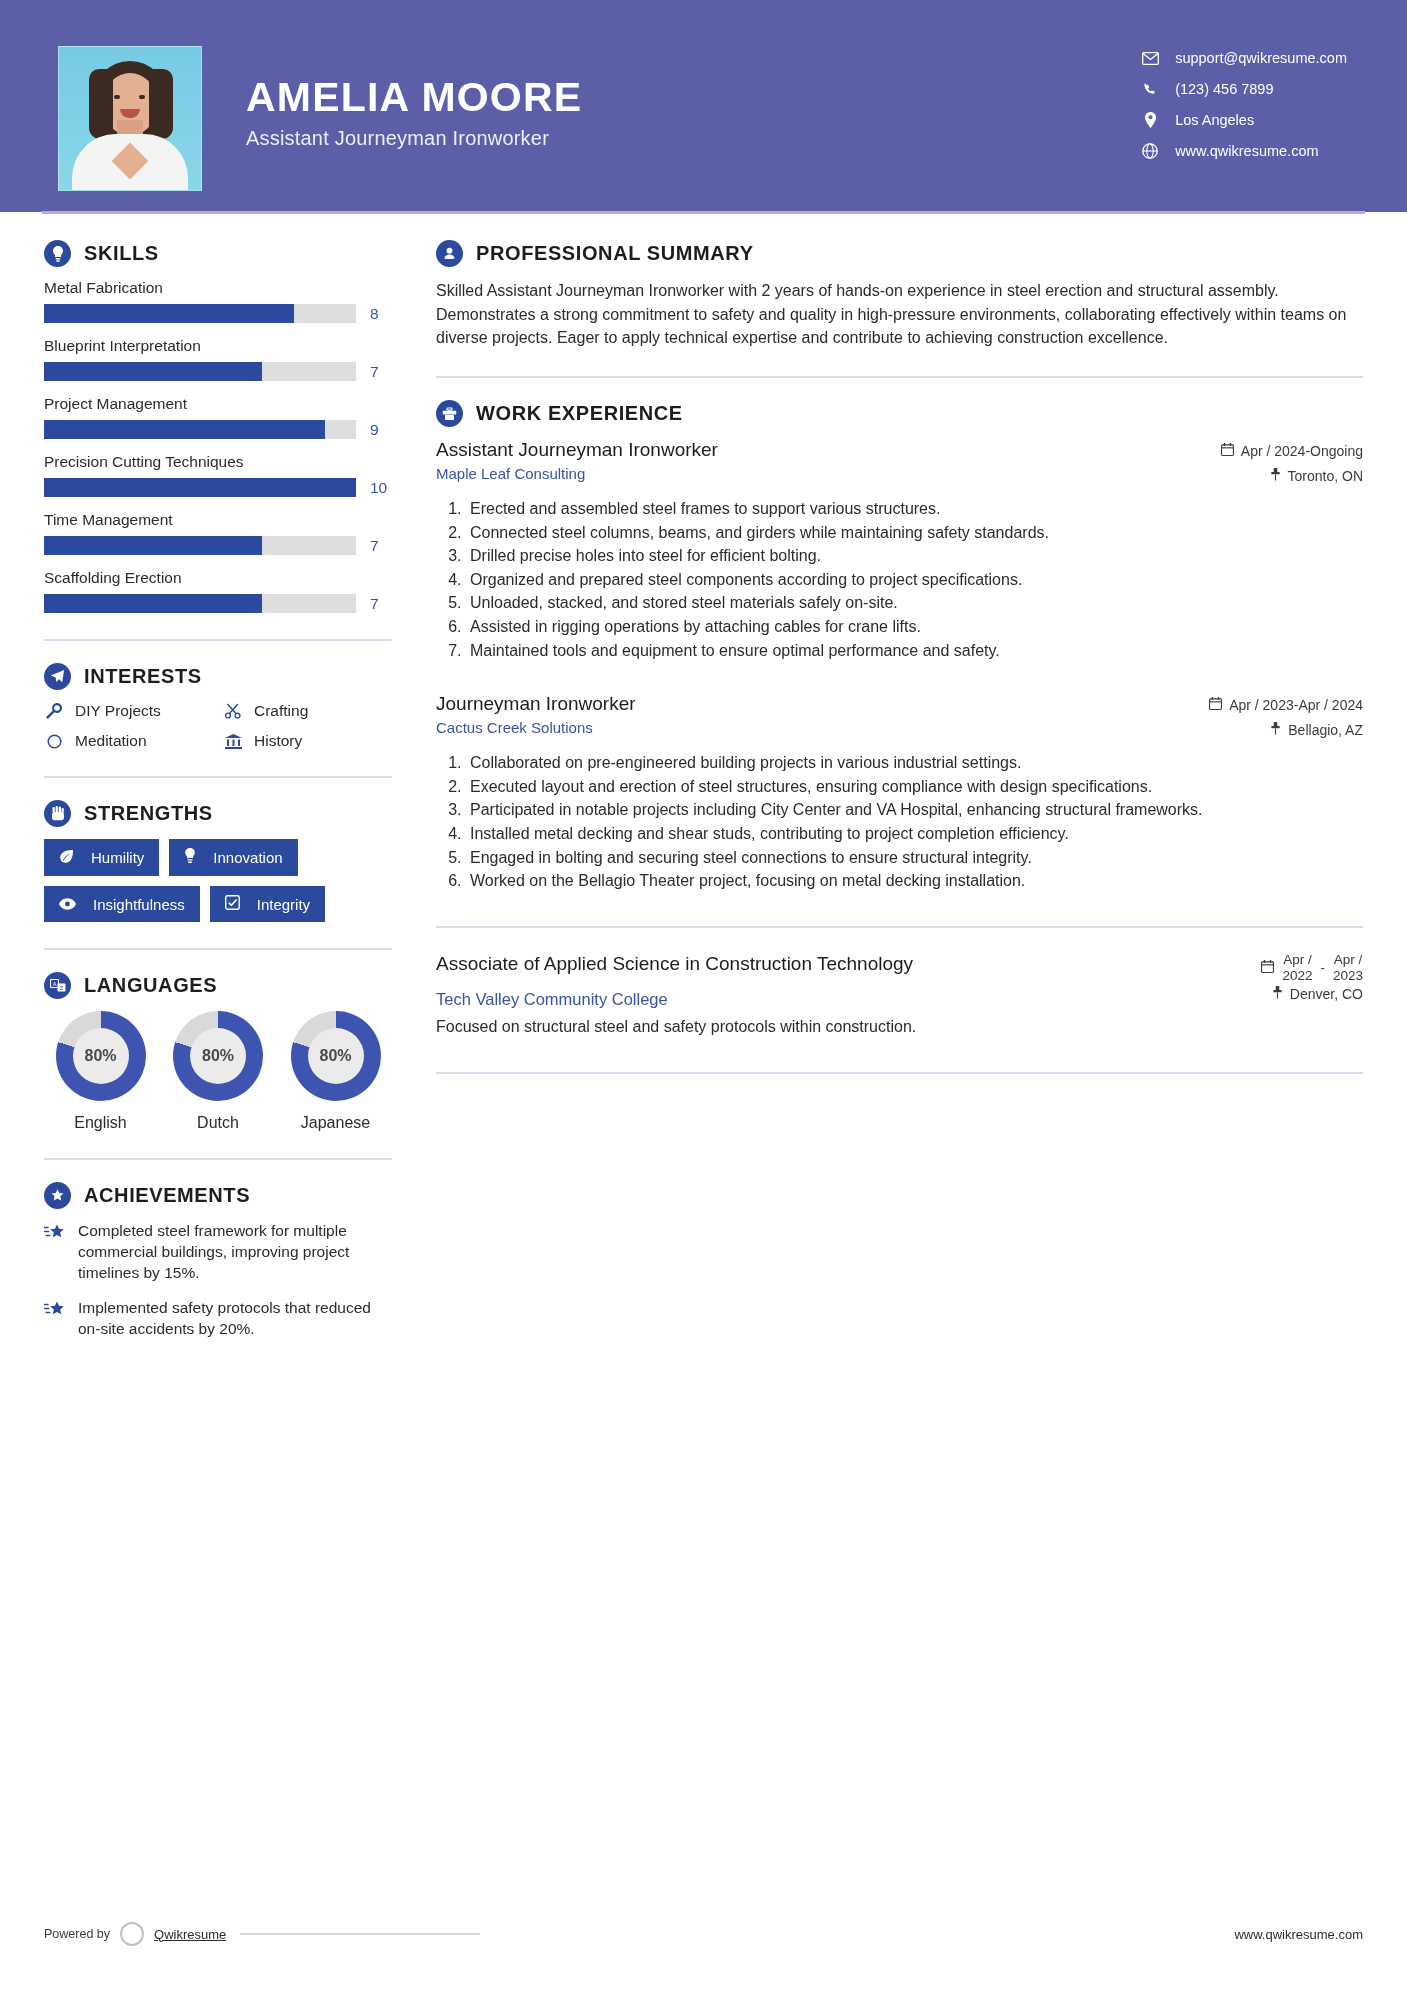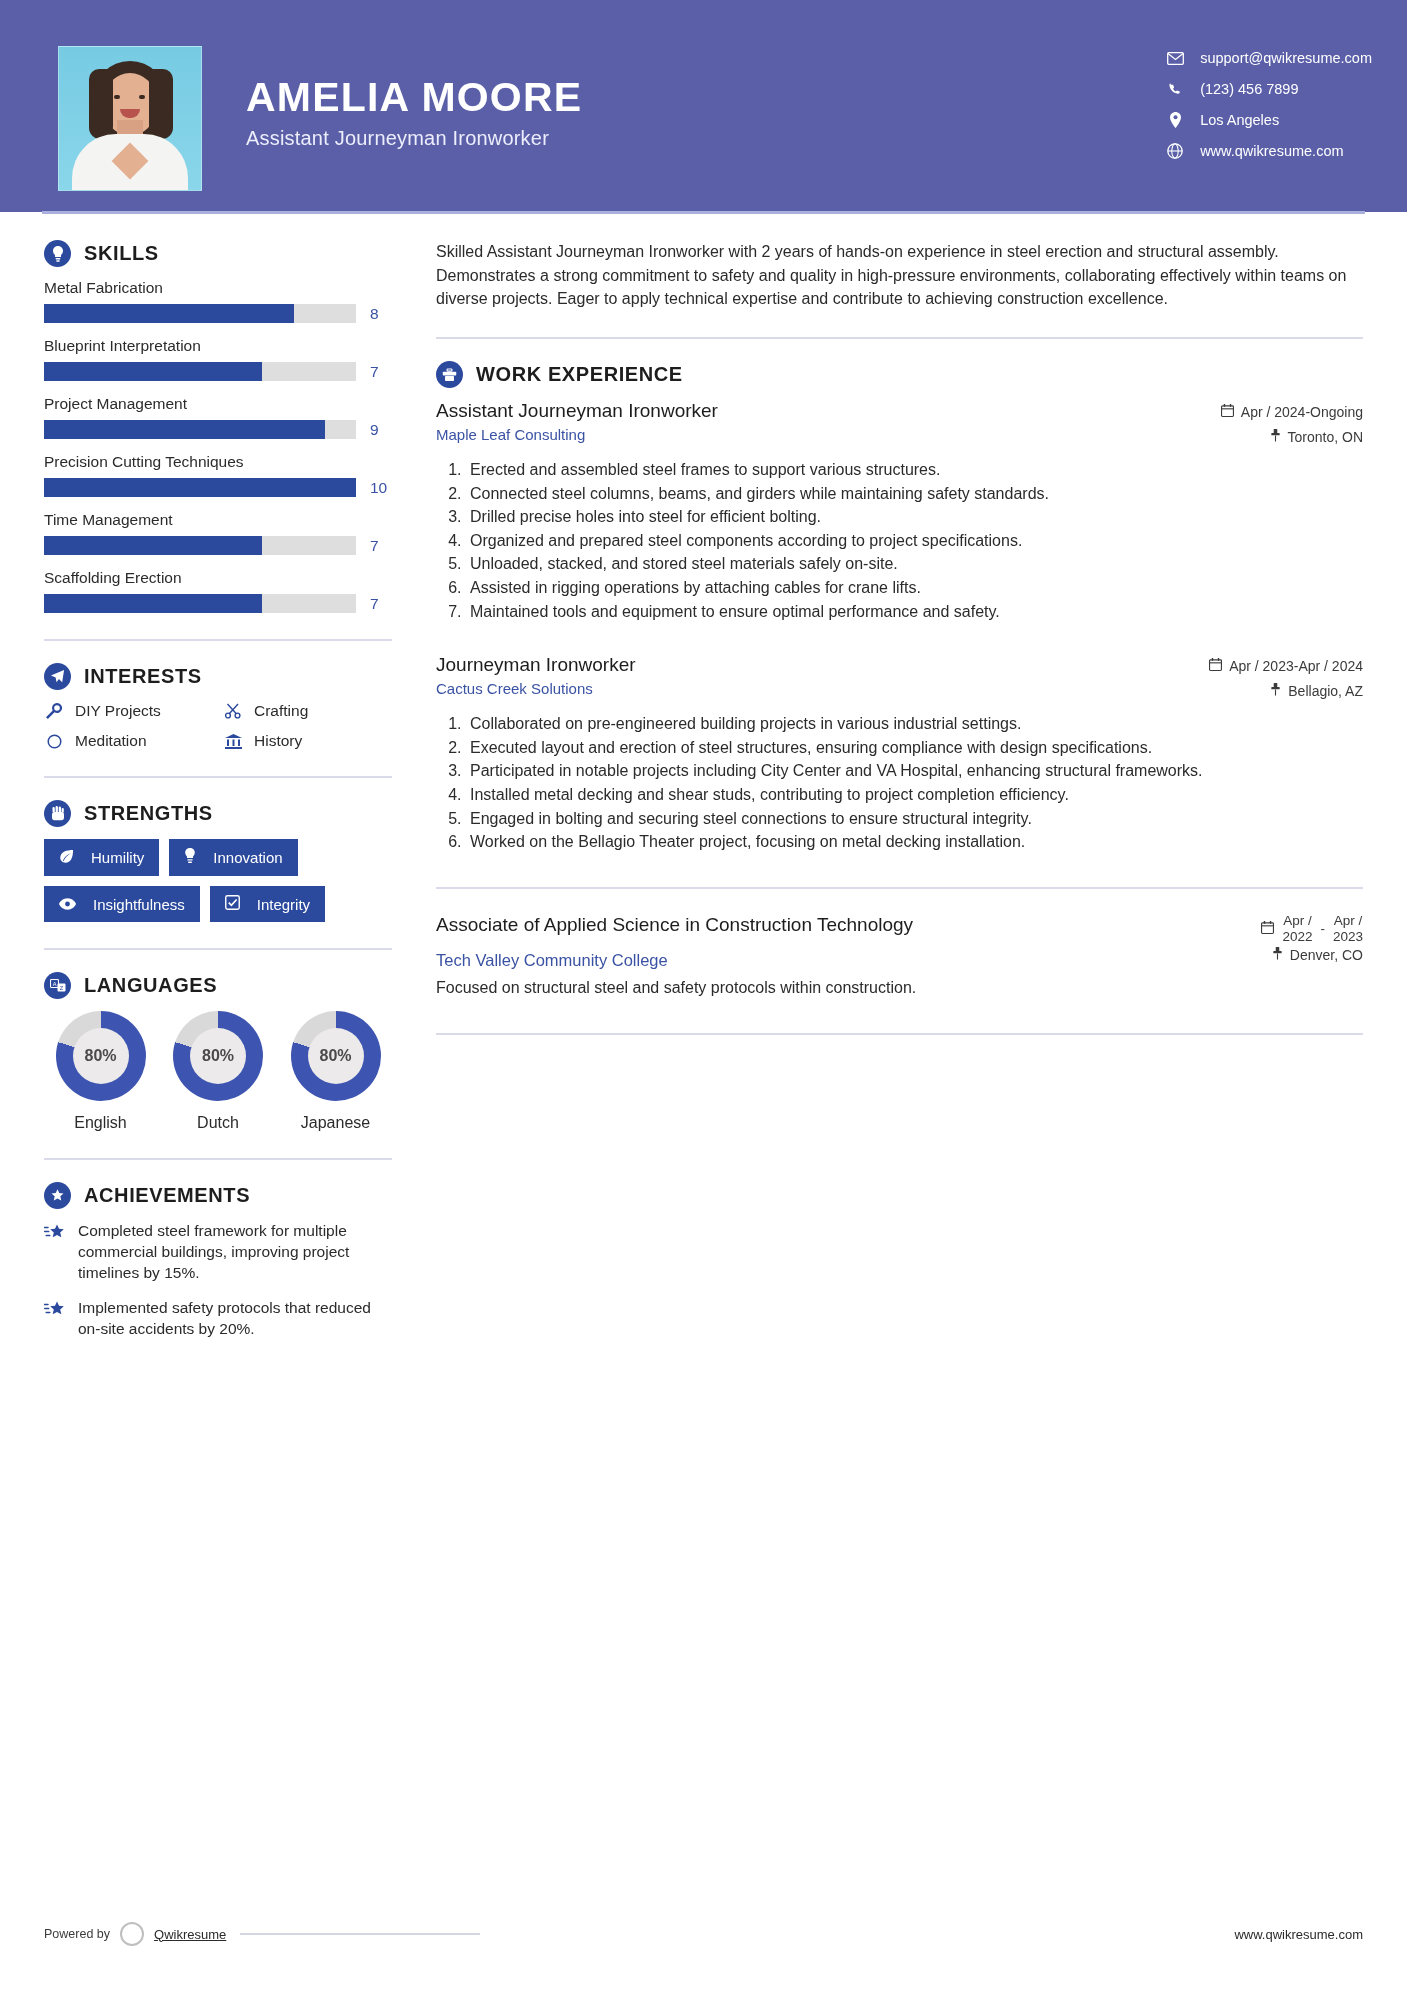--- a/index.html
+++ b/index.html
@@ -51,21 +51,21 @@
   .photo .vneck{position:absolute;left:50%;bottom:16px;transform:translateX(-50%) rotate(45deg);width:26px;height:26px;background:#e4b092;}
 
   .name-block { margin-left:44px; padding-top:30px; }
   .name {
     color:#ffffff; font-size:41px; font-weight:bold; letter-spacing:1.2px;
     line-height:1.05;
   }
   .role { color:#eceefb; font-size:20px; margin-top:8px; letter-spacing:.2px; }
 
   .contacts {
-    margin-left:auto; margin-right:35px; padding-top:4px;
+    margin-left:auto; margin-right:60px; padding-top:4px;
     display:flex; flex-direction:column; gap:15px;text-align:center;
   }
   .contact-row { display:flex; align-items:center; color:#ffffff; font-size:14.5px; }
   .contact-row .ci {
     width:22px; display:inline-flex; justify-content:center; align-items:center;
     margin-right:14px; color:#ffffff;
   }
   .header-rule {
     position:absolute; left:42px; right:42px; bottom:-2px; height:3px; background:#aab0de;
   }
@@ -466,20 +466,29 @@
           </span>
           <p>Implemented safety protocols that reduced on-site accidents by 20%.</p>
         </div>
       </div>
     </div>
   </div>
 
   <div class="right">
 
     <div>
+      <div class="sec-head">
+        <span class="sec-icon">
+          <svg width="15" height="15" viewBox="0 0 16 16">
+              <circle cx="8" cy="5" r="3.1" fill="#fff"></circle>
+              <path d="M8 9c-3 0-5.4 1.9-5.4 4.3 0 .6 10.8.6 10.8 0C13.4 10.9 11 9 8 9z" fill="#fff"></path>
+            </svg>
+        </span>
+        <span class="sec-title">PROFESSIONAL SUMMARY</span>
+      </div>
       <p class="summary">Skilled Assistant Journeyman Ironworker with 2 years of hands-on experience in steel erection and structural assembly. Demonstrates a strong commitment to safety and quality in high-pressure environments, collaborating effectively within teams on diverse projects. Eager to apply technical expertise and contribute to achieving construction excellence.</p>
     </div>
 
     <div class="divider"></div>
 
     <div>
       <div class="sec-head">
         <span class="sec-icon">
           <svg width="15" height="14" viewBox="0 0 16 14">
               <rect x="5.4" y="0.6" width="5.2" height="2.2" rx=".6" fill="none" stroke="#fff" stroke-width="1.2"></rect>

